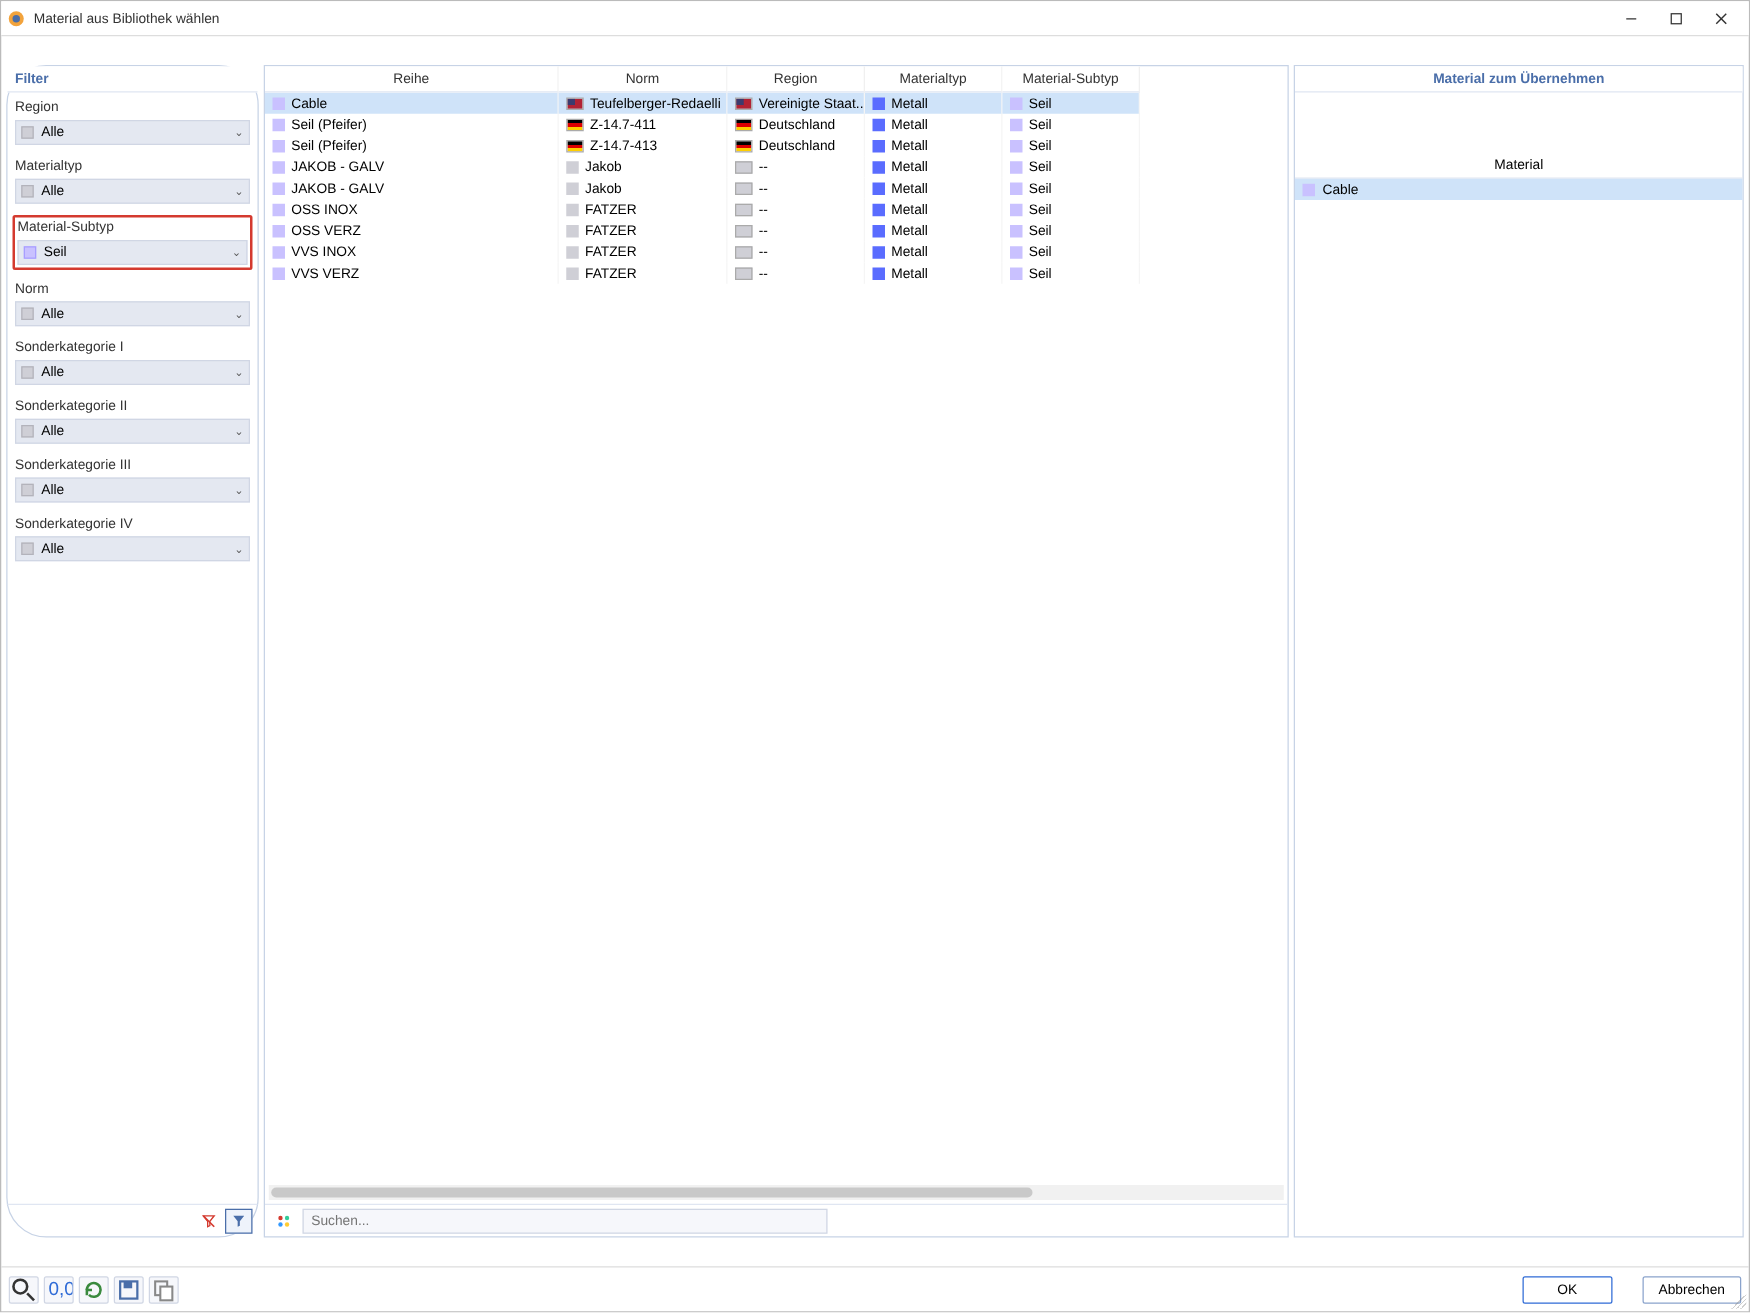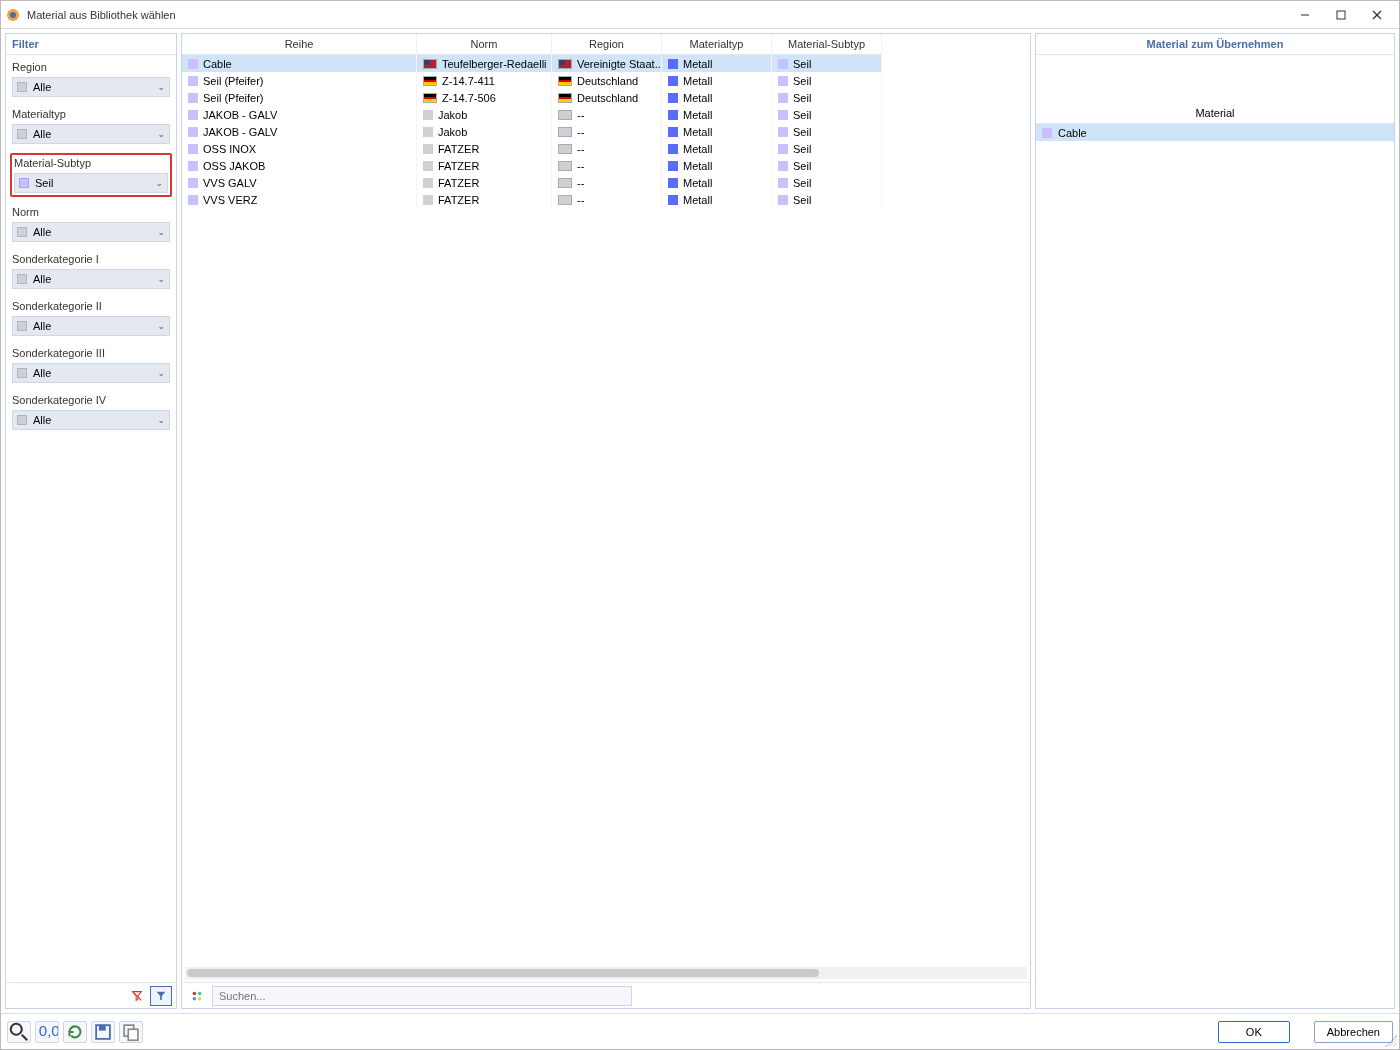--- a/index.html
+++ b/index.html
@@ -1,28 +1,28 @@
 <!DOCTYPE html>
 <html><head>
 <meta charset="utf-8">
 <style>
 * { box-sizing: border-box; margin: 0; padding: 0; font-family: "Segoe UI", Tahoma, sans-serif; font-size: 11px; }
 html, body { width: 1400px; height: 1050px; background: #fff; overflow: hidden; }
 
-.window { width: 1400px; height: 1050px; border: 1px solid #bbb; display: flex; flex-direction: column; background:#fff;}
+.window { width: 1400px; height: 1050px; border: 1px solid #bbb; display: flex; flex-direction: column; background:#fff;gap:19px;}
 .titlebar { height: 28px; background: #fff; display: flex; align-items: center; padding: 0 4px; border-bottom: 1px solid #ddd;}
 .titlebar .icon { width:16px; height:16px; margin-right:6px; }
 .titlebar .title { flex: 0 0 auto; color:#333;}
 .titlebar .spacer { flex:1; }
 .winbtn { width: 36px; height: 28px; display:flex; align-items:center; justify-content:center; color:#333;}
 
 .body { flex:1; display:flex; padding:4px; gap:4px; min-height:0;}
 .panel { border:1px solid #c7d3e6; background:#fff; display:flex; flex-direction:column; }
 .panel-header { background:#fff; color:#4a6ea9; font-weight:600; padding:4px 6px; border-bottom:1px solid #e0e6f2;}
-.filter-panel { width:172px; }
+.filter-panel { width:202px;border-radius:32px; }
 .center-panel { flex:1; min-width:0;}
 .right-panel { width:360px;text-align:center; }
 
 .filters { padding:6px; display:flex; flex-direction:column; gap:1px; flex:1; overflow:auto;}
 .filter-group { margin-bottom:10px; }
 .filter-group.highlight { border:2px solid #d43a2f; border-radius:2px; padding:2px; margin:-2px -2px 8px -2px;}
 .filter-label { color:#333; margin-bottom:4px; display:block;}
 .combo { position:relative; height:20px; background:#e4e8f1; border:1px solid #d0d6e4; display:flex; align-items:center; padding:0 18px 0 4px;text-align:right;}
 .combo .swatch { width:10px; height:10px; background:#cfcfd6; margin-right:6px; border:1px solid #b3b3bb; }
 .combo .swatch.purple { background:#c9c1ff; border-color:#a89eff;}
@@ -227,21 +227,21 @@
             <div class="td">
               <span class="sw lilac"></span>
               <span>Seil</span>
             </div>
             <div class="td">
               <span class="sw lilac"></span>
               <span>Seil (Pfeifer)</span>
             </div>
             <div class="td">
               <span class="flag de"></span>
-              <span>Z-14.7-506</span>
+              <span>Z-14.7-413</span>
             </div>
             <div class="td">
               <span class="flag de"></span>
               <span>Deutschland</span>
             </div>
             <div class="td">
               <span class="sw blue"></span>
               <span>Metall</span>
             </div>
             <div class="td">
@@ -303,41 +303,41 @@
             <div class="td">
               <span class="sw blue"></span>
               <span>Metall</span>
             </div>
             <div class="td">
               <span class="sw lilac"></span>
               <span>Seil</span>
             </div>
             <div class="td">
               <span class="sw lilac"></span>
-              <span>OSS JAKOB</span>
+              <span>OSS VERZ</span>
             </div>
             <div class="td">
               <span class="sw gray"></span>
               <span>FATZER</span>
             </div>
             <div class="td">
               <span class="flag none"></span>
               <span>--</span>
             </div>
             <div class="td">
               <span class="sw blue"></span>
               <span>Metall</span>
             </div>
             <div class="td">
               <span class="sw lilac"></span>
               <span>Seil</span>
             </div>
             <div class="td">
               <span class="sw lilac"></span>
-              <span>VVS GALV</span>
+              <span>VVS INOX</span>
             </div>
             <div class="td">
               <span class="sw gray"></span>
               <span>FATZER</span>
             </div>
             <div class="td">
               <span class="flag none"></span>
               <span>--</span>
             </div>
             <div class="td">

